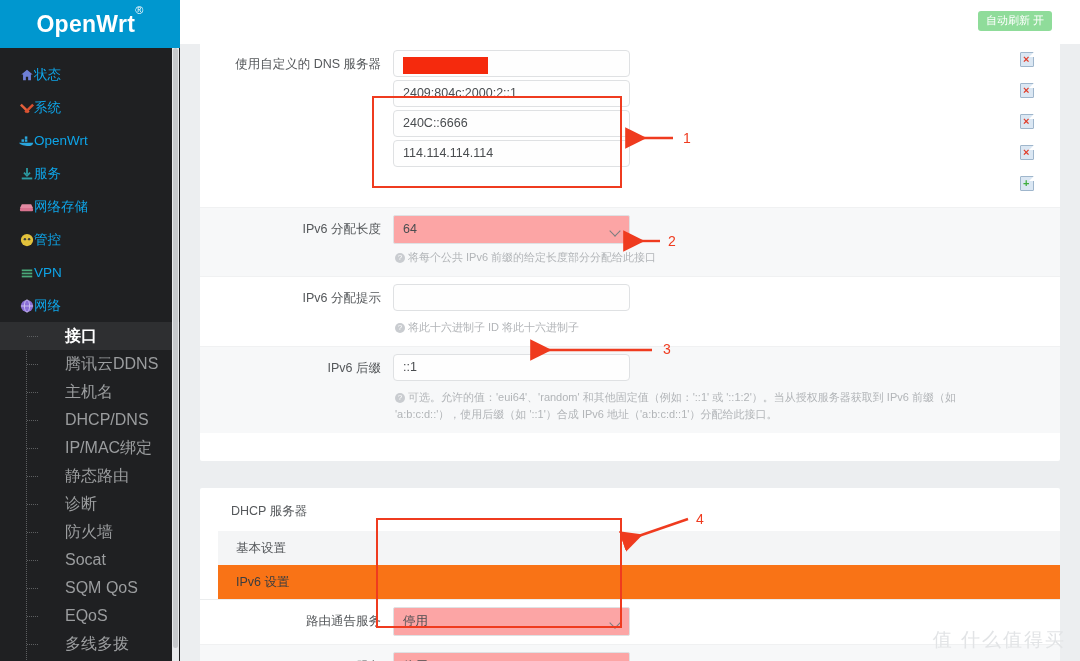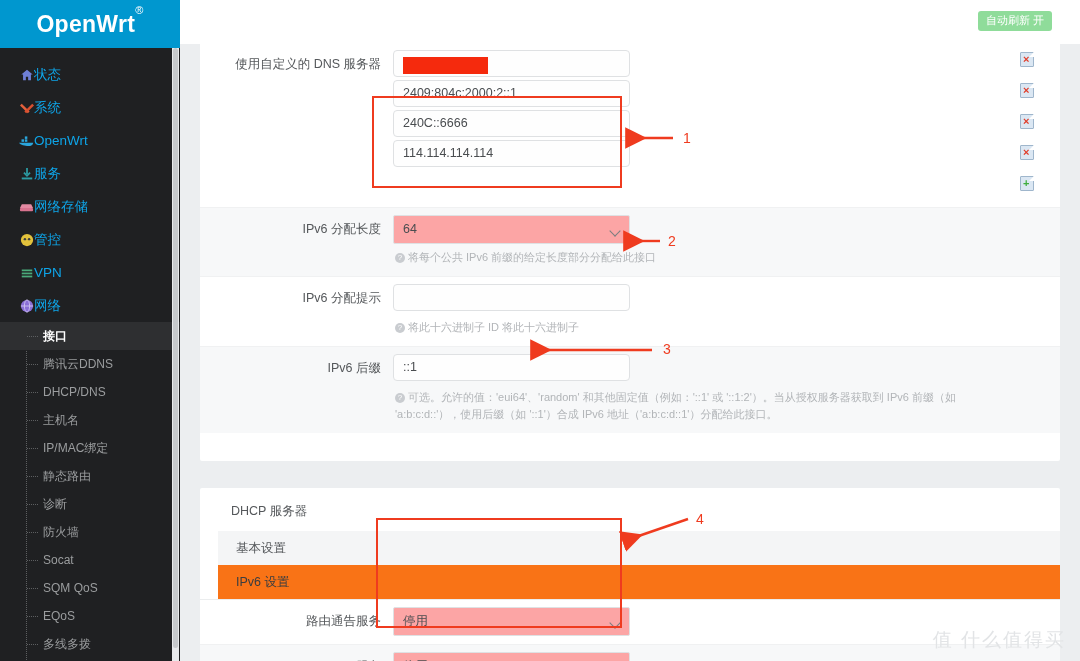--- a/index.html
+++ b/index.html
@@ -37,22 +37,22 @@
     width: 15px; height: 15px; display: inline-flex;
     align-items: center; justify-content: center; font-size: 13px;
   }
   .sub-wrap { position: relative; }
   .sub-wrap:before {
     content: ""; position: absolute; left: 26px; top: 0; bottom: 6px;
     border-left: 1px dotted #5d5f61;
   }
   .subitem {
     display: flex; align-items: center;
-    height: 28px; padding-left: 43px;
-    color: #9b9d9f; font-size: 12px; position: relative;
+    height: 28px; padding-left: 65px;
+    color: #9b9d9f; font-size: 16px; position: relative;
   }
   .subitem:before {
     content: ""; position: absolute; left: 27px; top: 14px;
     width: 11px; border-top: 1px dotted #5d5f61;
   }
   .subitem.active {
     background: #2e2f31; color: #ffffff; font-weight: bold;
   }
 
   
@@ -263,24 +263,24 @@
       </div>
 
       <div class="sub-wrap">
         <div class="subitem active">
             <span>接口</span>
           </div>
         <div class="subitem">
             <span>腾讯云DDNS</span>
           </div>
         <div class="subitem">
+            <span>主机名</span>
+          </div>
+        <div class="subitem">
             <span>DHCP/DNS</span>
-          </div>
-        <div class="subitem">
-            <span>主机名</span>
           </div>
         <div class="subitem">
             <span>IP/MAC绑定</span>
           </div>
         <div class="subitem">
             <span>静态路由</span>
           </div>
         <div class="subitem">
             <span>诊断</span>
           </div>

